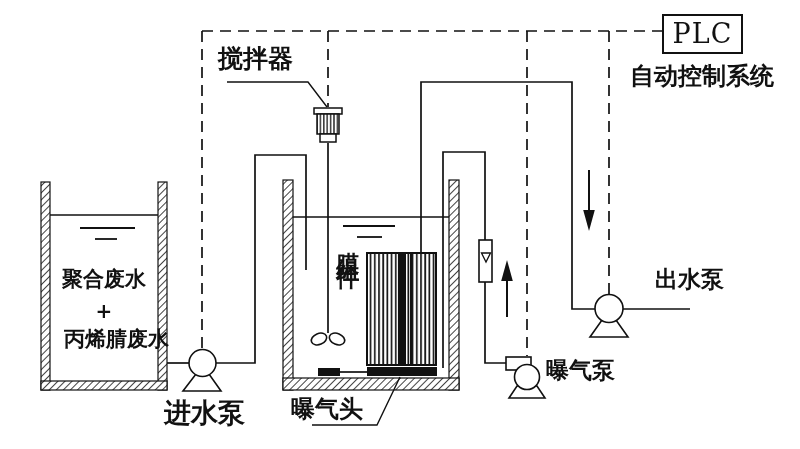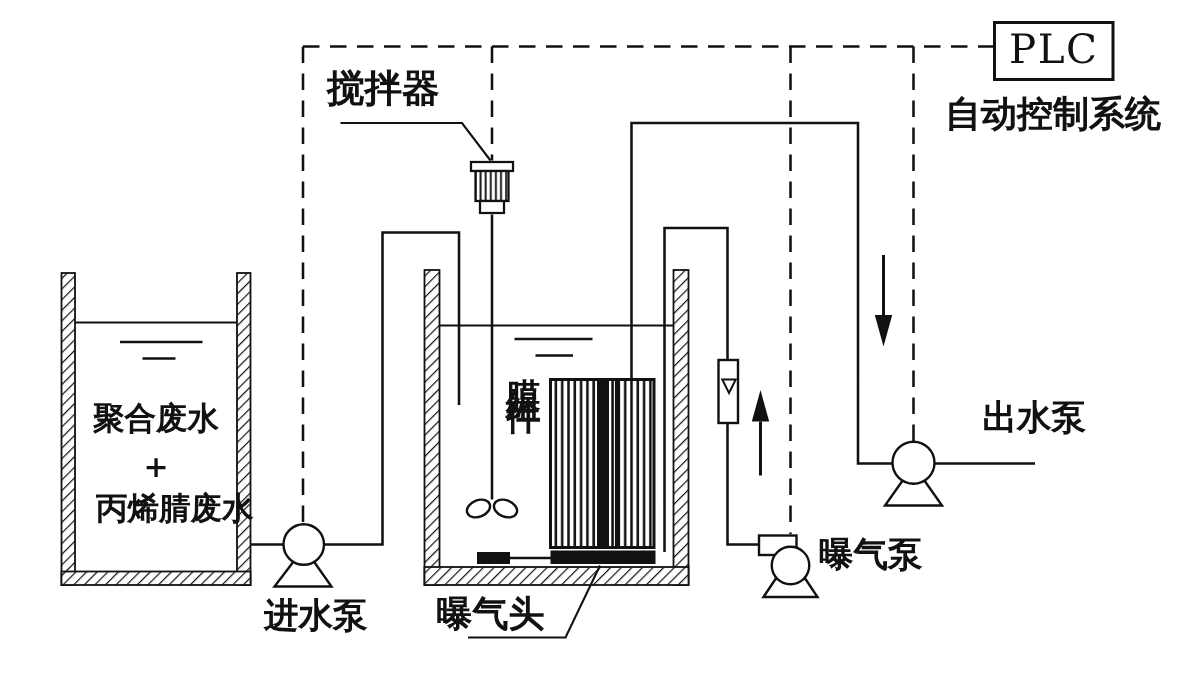--- a/index.html
+++ b/index.html
@@ -26,21 +26,21 @@
     line-height: 38px; text-align: center;
     font-size: 27px; font-weight: 500; letter-spacing: 1px;
     font-family: "DejaVu Serif", "Liberation Serif", serif;
     border-radius: 15px;
   }
   #control-system-label { left: 622px; top: 63px; width: 160px; font-size: 24px; text-align: center; }
   #stirrer-label { left: 218px; top: 45px; font-size: 25px; }
   #feed-line1-label { left: 42px; top: 267px; width: 124px; font-size: 21px; }
   #feed-plus-label { left: 42px; top: 300px; width: 124px; font-size: 20px; }
   #feed-line2-label { left: 42px; top: 327px; width: 149px; font-size: 21px; }
-  #inlet-pump-label { left: 176px; top: 398px; font-size: 23px; }
+  #inlet-pump-label { left: 164px; top: 398px; font-size: 27px; }
   #membrane-label {
     left: 336px; top: 233px; font-size: 23px;
     writing-mode: vertical-rl; text-orientation: upright; letter-spacing: 8px;
   }
   #aeration-head-label { left: 291px; top: 396px; font-size: 24px; }
   #aeration-pump-label { left: 546px; top: 357px; font-size: 23px; text-align: center; }
   #outlet-pump-label { left: 627px; top: 266px; font-size: 23px; margin-left: 28px; }
 </style>
 </head>
 <body>

